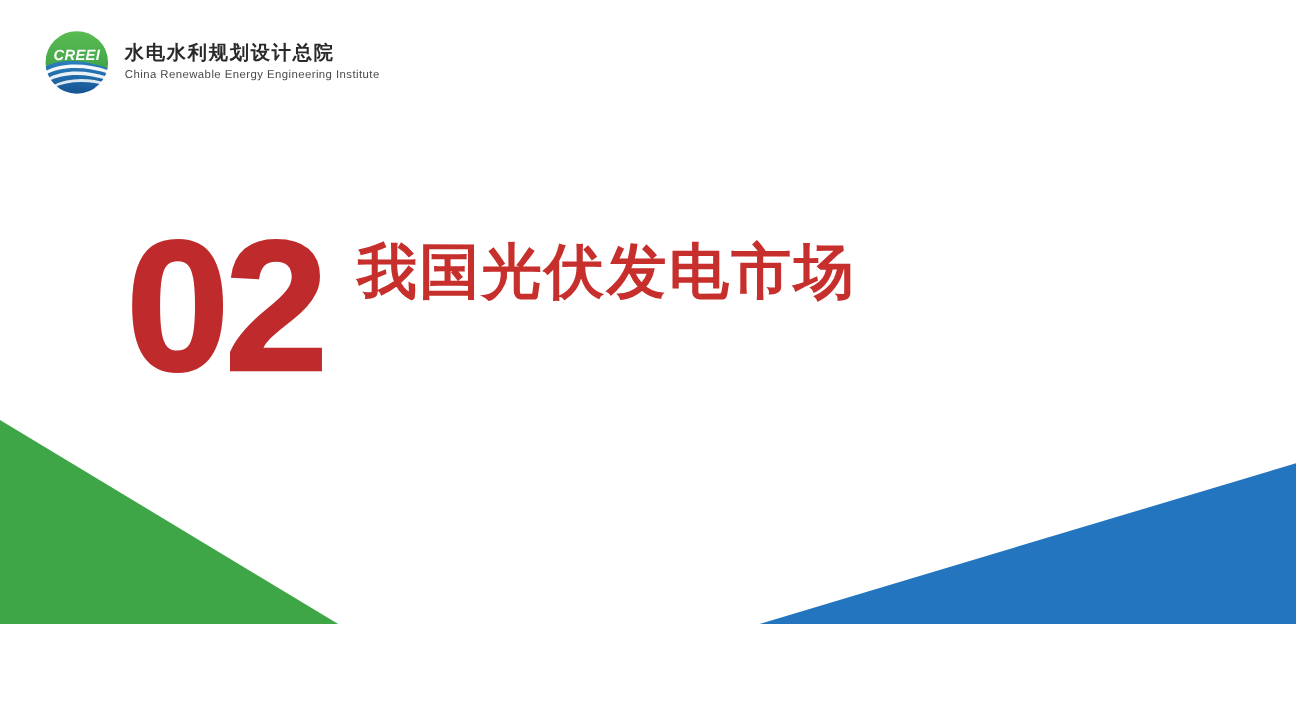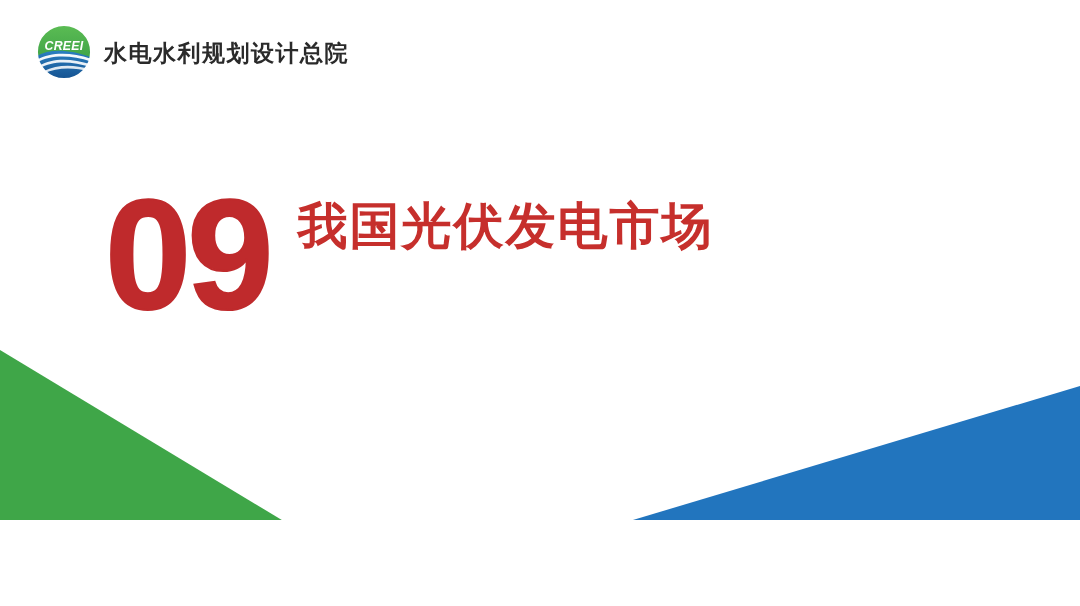--- a/index.html
+++ b/index.html
@@ -41,21 +41,21 @@
     display: block;
   }
   .logo-text {
     display: flex;
     flex-direction: column;
     justify-content: center;
     padding-top: 2px;
   }
   .logo-cn {
     font-family: "Liberation Sans", "DejaVu Sans", sans-serif;
-    font-size: 23px;
+    font-size: 16px;
     font-weight: 700;
     color: #2a2a2a;
     letter-spacing: 1.5px;
     line-height: 1.05;
     white-space: nowrap;
   }
   .logo-en {
     font-family: "Liberation Sans", "DejaVu Sans", sans-serif;
     font-size: 9.5px;
     font-weight: 400;
@@ -131,23 +131,24 @@
         <path d="M0,58 C22,44 58,44 100,60 L100,100 L0,100 Z" fill="url(#blueGrad)"></path>
         <path d="M2,64 C26,50 62,50 98,62 L98,67 C62,55 26,55 2,69 Z" fill="#ffffff" opacity="0.95"></path>
         <path d="M6,74 C30,60 64,61 98,72 L98,77 C64,66 30,65 6,79 Z" fill="#ffffff" opacity="0.9"></path>
         <path d="M14,84 C38,72 68,72 96,81 L96,85 C68,77 38,77 14,88 Z" fill="#ffffff" opacity="0.85"></path>
       </g>
       <circle cx="50" cy="50" r="48" fill="none" stroke="#ffffff" stroke-width="3"></circle>
       <text x="50" y="46" text-anchor="middle" font-family="Liberation Sans, DejaVu Sans, sans-serif" font-size="22" font-weight="700" font-style="italic" fill="#ffffff" letter-spacing="0.5">CREEI</text>
     </svg>
     <div class="logo-text">
       <div class="logo-cn">水电水利规划设计总院</div>
+      <div class="logo-en">China Renewable Energy Engineering Institute</div>
     </div>
   </div>
 
   <div class="headline">
-    <div class="section-number">09</div>
+    <div class="section-number">02</div>
     <div class="section-title">
       <div class="title-line">我国光伏发电市场</div>
     </div>
   </div>
 
 </div>
 
 </body></html>

